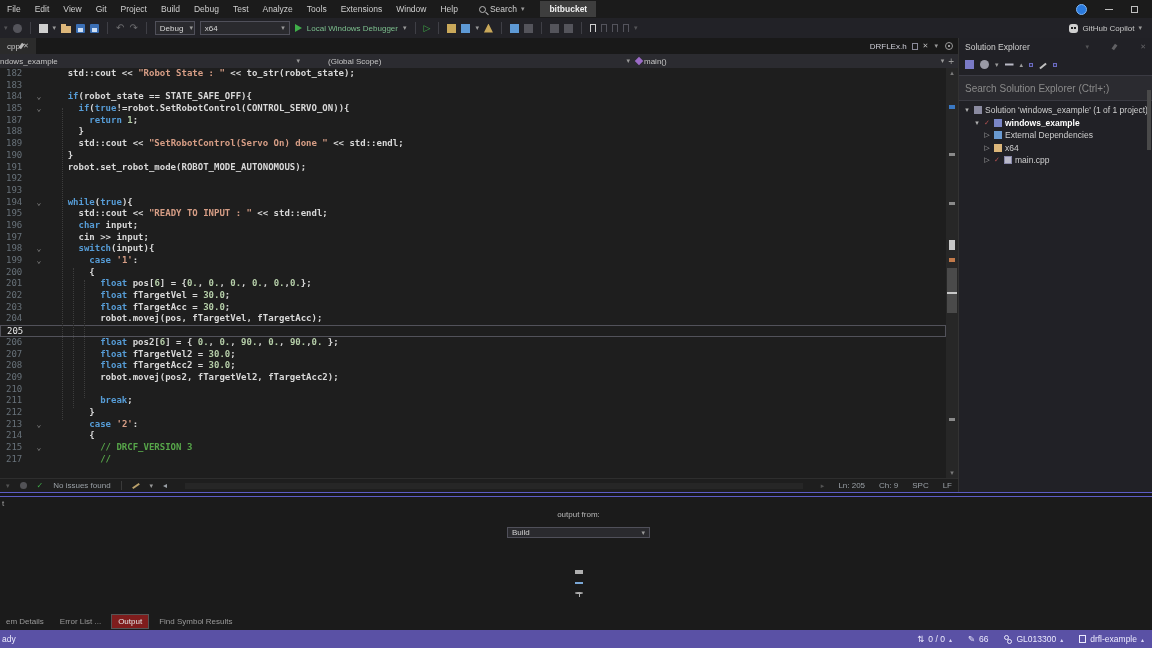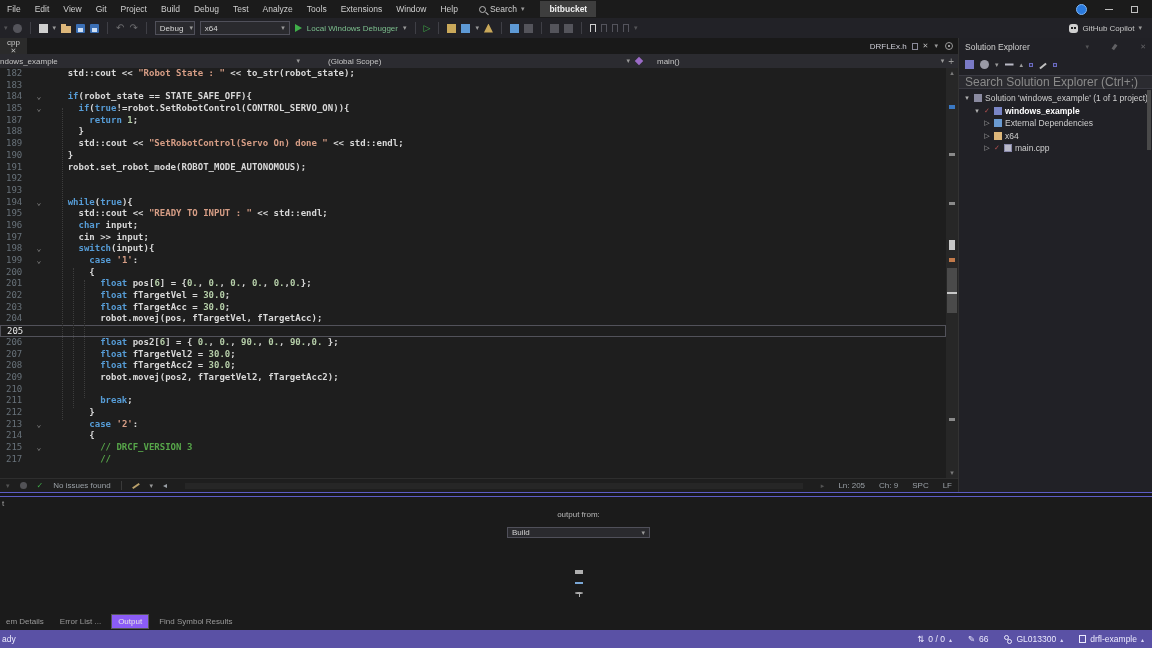--- a/index.html
+++ b/index.html
@@ -46,38 +46,38 @@
   .ic-yellow { background:#c9a85a; }
   .bookmark { width:6px; height:8px; border:1px solid #9a9aa5; border-bottom:none; position:relative; }
   .copilot-wrap { margin-left:auto; display:flex; align-items:center; gap:4px; padding-right:10px; color:#c8c8c8; }
   .copilot-icon { width:9px; height:9px; border-radius:3px; background:#d0d0d0; position:relative; }
   .copilot-icon::after { content:""; position:absolute; left:2px; top:3px; width:2px; height:2px; background:#222;
                          box-shadow:3px 0 0 #222; }
 
   
   .tabbar { position:absolute; top:38px; left:0; width:958px; height:16px; background:#191919;
             display:flex; align-items:stretch; font-size:8px; color:#c8c8c8; }
-  .tab-active { background:#2b2b2b; display:flex; align-items:center; padding:0 7px;flex-direction:column; }
+  .tab-active { background:#2b2b2b; display:flex; align-items:center; padding:0 7px; }
   .pin-icon { width:3px; height:6px; background:#b9b9b9; position:relative; transform:rotate(35deg); }
   .x-glyph { color:#b9b9b9; font-size:7px; }
   .tab-preview { margin-left:auto; display:flex; align-items:center; gap:5px; padding:0 6px; color:#cfcfd8; }
   .doc-badge { width:6px; height:7px; border:1px solid #8a8a9a; }
   .tabbar-tools { display:flex; align-items:center; gap:7px; padding-right:5px; }
   .gear { width:8px; height:8px; border:1px solid #9a9a9a; border-radius:50%; position:relative; }
   .gear::after { content:""; position:absolute; left:2px; top:2px; width:2px; height:2px; background:#9a9a9a; }
 
   
   .breadcrumb { position:absolute; top:54px; left:0; width:958px; height:14px; background:#2b2b30;
                 display:flex; align-items:center; font-size:8px; color:#c5c5c5; }
   .bc-sec1 { width:300px; display:flex; align-items:center; }
   .bc-sec1 .lbl { white-space:nowrap; overflow:hidden; }
   .bc-sec1 .chev { margin-left:auto; }
   .bc-sec2 { width:330px; display:flex; align-items:center; padding-left:28px; }
   .bc-sec2 .chev { margin-left:auto; }
-  .bc-sec3 { flex:1; display:flex; align-items:center; gap:15px; padding-left:6px; }
+  .bc-sec3 { flex:1; display:flex; align-items:center; gap:2px; padding-left:6px; }
   .method-icon { width:6px; height:6px; background:#9b6bc7; transform:rotate(45deg); }
   .bc-sec3 .chev { margin-left:auto; }
   .split-plus { color:#9a9a9a; font-size:10px; padding:0 4px; }
 
   
   .editor { position:absolute; top:68px; left:0; width:958px; height:410px; background:#1e1e1e; overflow:hidden; }
   .code-lines { position:absolute; top:0; left:0; width:946px; }
   .crow { height:11.7px; line-height:11.7px; display:flex; white-space:pre;
           font-family:"DejaVu Sans Mono", monospace; font-size:9px; font-weight:bold; color:#d8d8d8; }
   .crow.current { border:1px solid #52525a; }
@@ -117,21 +117,21 @@
   .out-select .chev { margin-left:auto; }
   .ic-list { width:8px; height:7px; border-top:2px solid #b0b0b0; border-bottom:2px solid #b0b0b0; }
   .ic-wrap { width:8px; height:7px; border:1px solid #7aa7d6; }
   .clock { width:8px; height:8px; border:1px solid #b0b0b0; border-radius:50%; position:relative; }
   .clock::after { content:""; position:absolute; left:3px; top:1px; width:1px; height:3px; background:#b0b0b0; }
 
   
   .paneltabs { position:absolute; top:612px; left:0; width:1152px; height:18px; background:#1b1b1b;
                display:flex; align-items:center; font-size:8px; gap:4px; }
   .ptab { padding:2px 6px; color:#9a9a9a; white-space:nowrap; }
-  .ptab.active { color:#e4e4e4; border:1px solid #555; background:#8b5cf6; }
+  .ptab.active { color:#e4e4e4; border:1px solid #555; background:#7f1d1d; }
 
   
   .statusbar { position:absolute; top:630px; left:0; width:1152px; height:18px; background:#5a51a5;
                display:flex; align-items:center; font-size:8.5px; color:#eceafd; }
   .sb-left { padding-left:2px; }
   .sb-right { margin-left:auto; display:flex; align-items:center; gap:16px; padding-right:8px; }
   .sb-item { display:flex; align-items:center; gap:4px; }
   .branch-ic { position:relative; width:8px; height:9px; }
   .branch-ic::before { content:""; position:absolute; width:3px; height:3px; border:1px solid #eceafd; border-radius:50%; top:0; left:0; }
   .branch-ic::after { content:""; position:absolute; width:3px; height:3px; border:1px solid #eceafd; border-radius:50%; bottom:0; right:0; }
@@ -141,22 +141,22 @@
   
   .sepanel { position:absolute; top:38px; left:958px; width:194px; height:454px; background:#212126;
              border-left:1px solid #333; font-size:8.5px; color:#cfcfcf; }
   .se-title { height:17px; display:flex; align-items:center; padding:0 6px; gap:24px; }
   .se-title .spacer { flex:1; }
   .se-toolbar { height:19px; display:flex; align-items:center; gap:6px; padding:0 6px; }
   .se-ic { width:9px; height:9px; background:#9a9aa5; }
   .se-ic.purple { background:#7a7ac7; }
   .se-boxed { border:1px solid #6a6ac0; background:#2d2d44; padding:1px; }
   .wrench { width:8px; height:2px; background:#c0c0c0; transform:rotate(-40deg); margin-top:3px; }
-  .se-search { height:14px; margin:1px 0; background:#2b2b30; border-top:1px solid #3a3a42; border-bottom:1px solid #3a3a42;
-               display:flex; align-items:center; padding:0 6px; color:#8a8a8a; font-size:12px; }
+  .se-search { height:26px; margin:1px 0; background:#2b2b30; border-top:1px solid #3a3a42; border-bottom:1px solid #3a3a42;
+               display:flex; align-items:center; padding:0 6px; color:#8a8a8a; font-size:10px; }
   .se-tree { padding-top:2px; }
   .trow { height:12.5px; display:flex; align-items:center; gap:3px; white-space:nowrap; overflow:hidden; }
   .texp { width:8px; text-align:center; color:#b0b0b0; font-size:7px; flex:none; }
   .tcheck { color:#b05050; font-size:7px; width:7px; flex:none; }
   .ticon { width:8px; height:8px; flex:none; }
   .ti-solution { background:#8a8aa0; }
   .ti-project { background:#7a86c7; }
   .ti-dependencies { background:#6a9ad1; }
   .ti-folder { background:#dcb67a; }
   .ti-cpp-file { background:#b9b9c9; border:1px solid #8888aa; }

